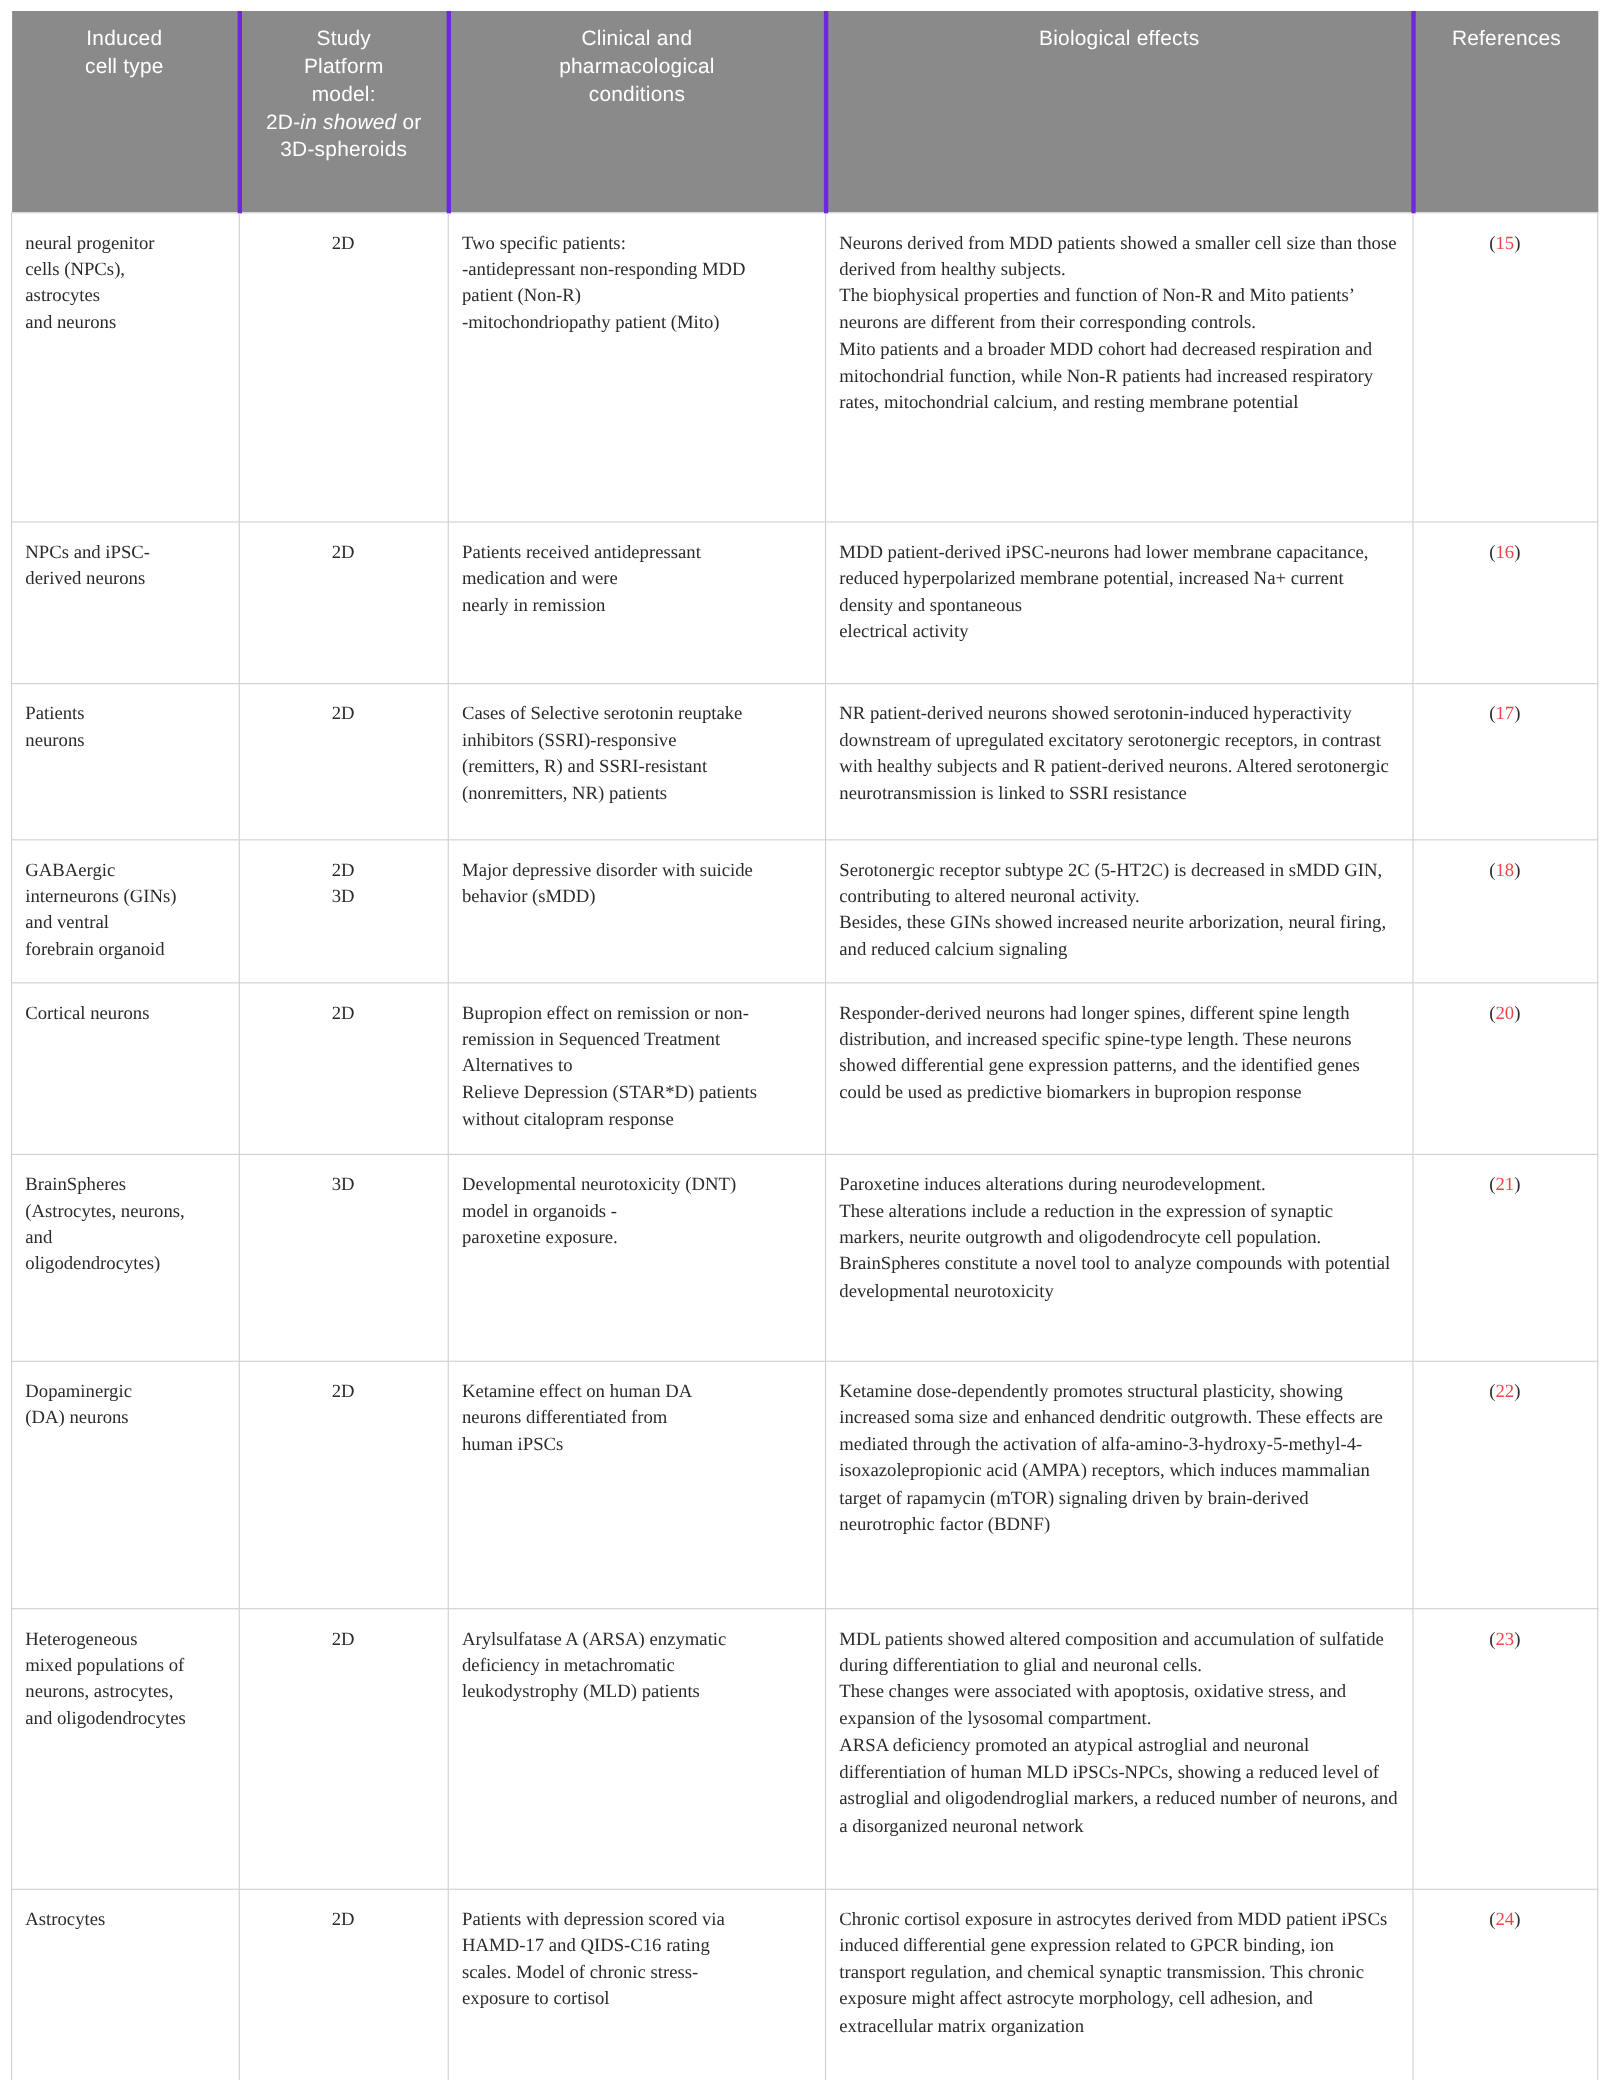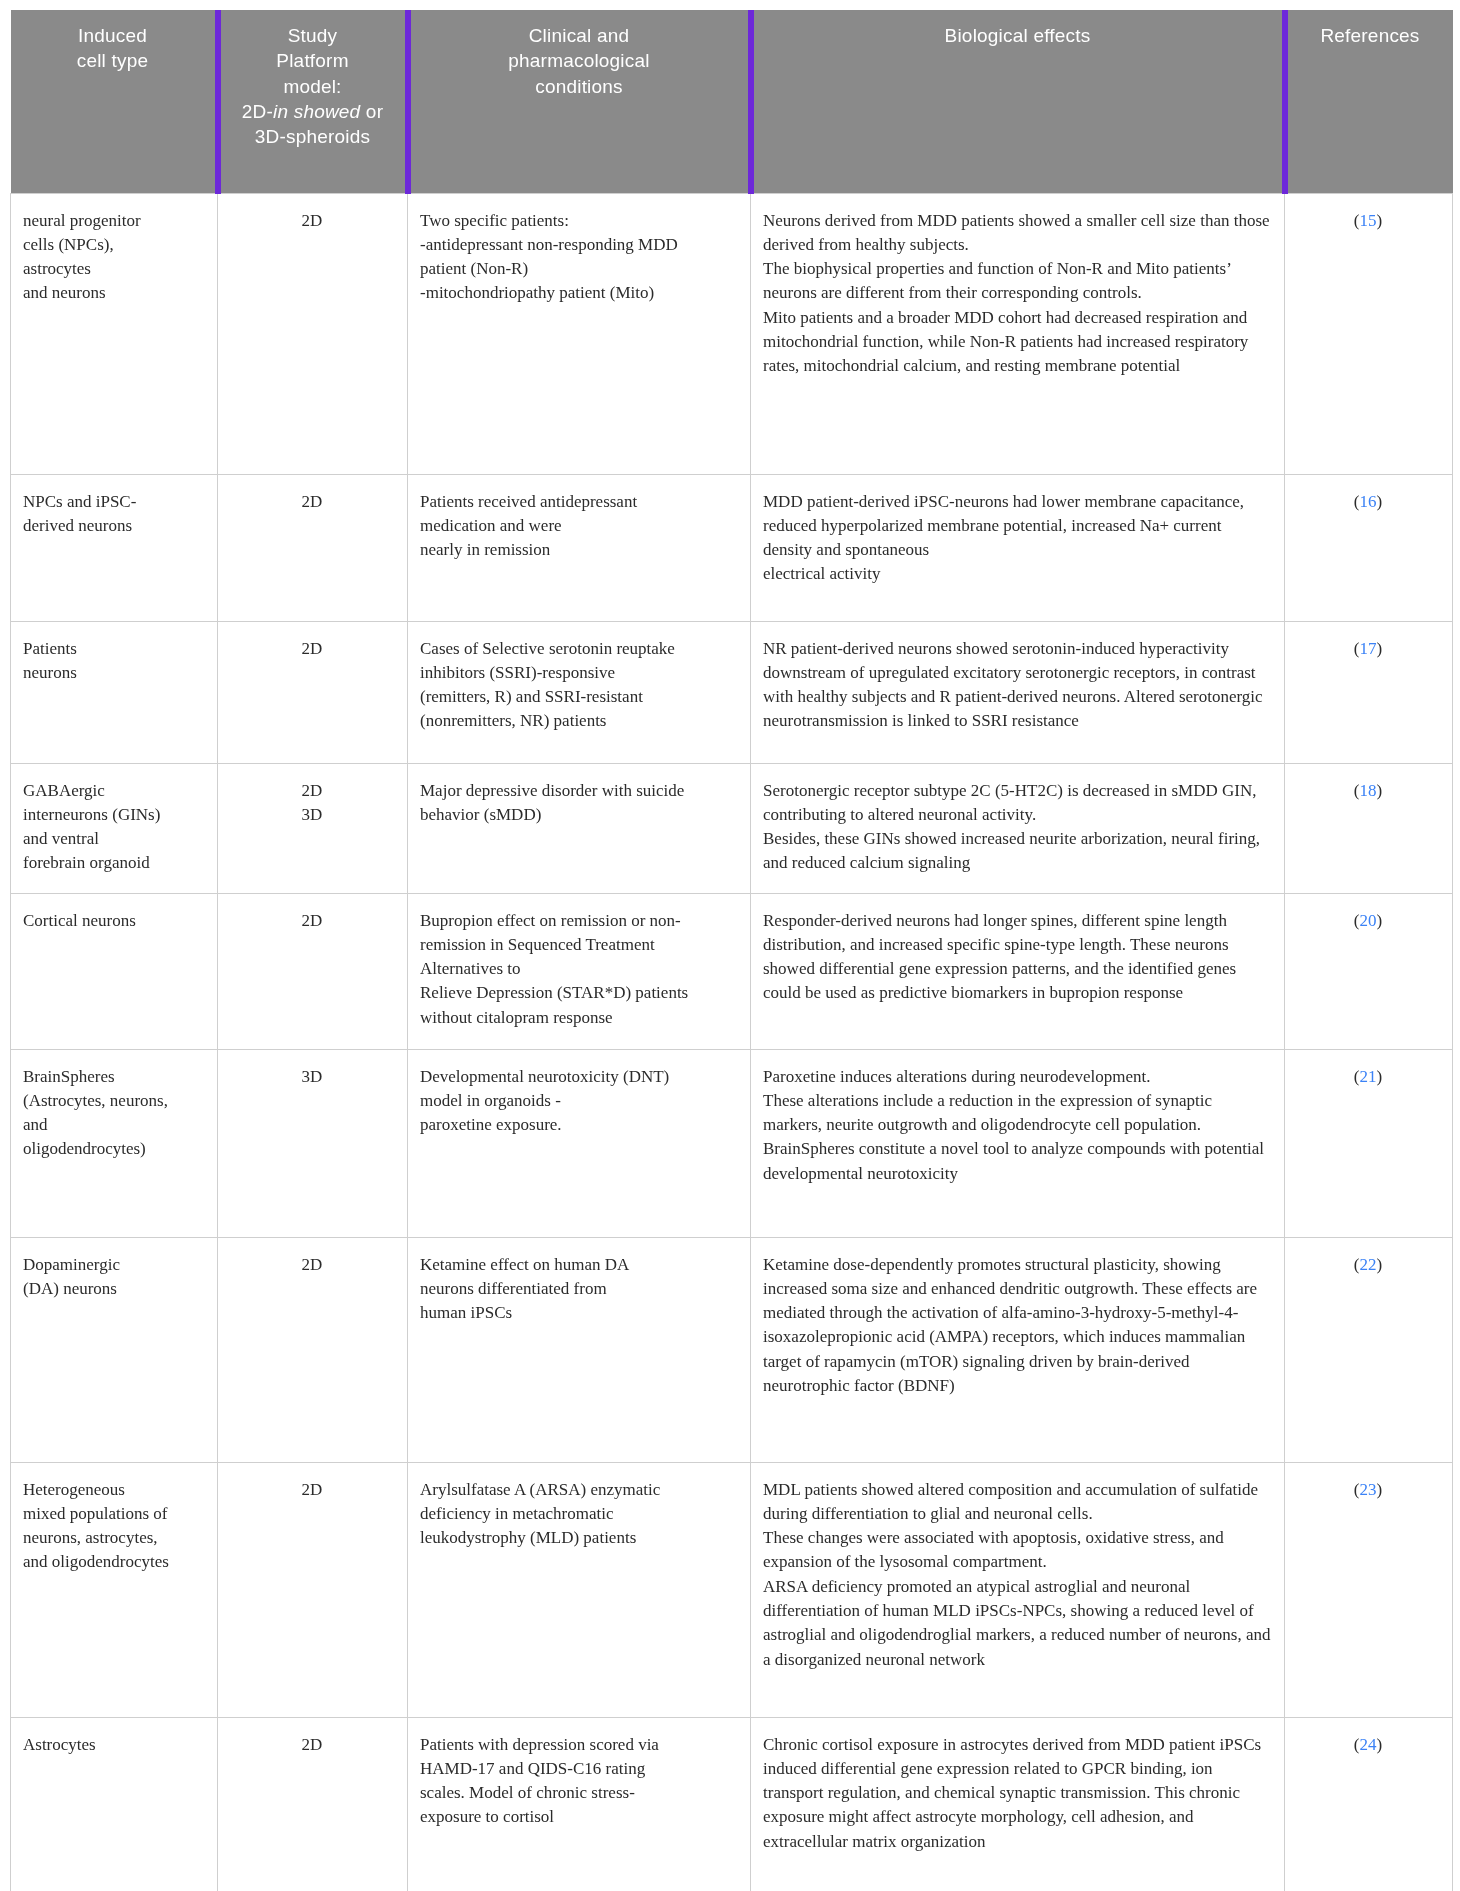--- a/index.html
+++ b/index.html
@@ -3,29 +3,29 @@
 <meta charset="utf-8">
 <style>
   html,body{margin:0;padding:0;background:#ffffff;}
   body{width:1460px;font-family:"Liberation Serif",serif;color:#2b2b2b;}
   .wrap{padding:10px 8px 6px 10px;}
   table{border-collapse:collapse;table-layout:fixed;width:1442px;}
   col.c1{width:207px;} col.c2{width:190px;} col.c3{width:343px;} col.c4{width:534px;} col.c5{width:168px;}
   thead tr{height:183px;}
   th{background:#8a8a8a;color:#ffffff;font-family:"Liberation Sans",sans-serif;font-weight:400;
      font-size:19px;line-height:1.33;vertical-align:top;text-align:center;padding:13px 6px 10px;
-     border-left:6px solid #6d28d9;letter-spacing:.2px;}
+     border-left:4px solid #6d28d9;letter-spacing:.2px;}
   th:first-child{border-left:none;}
   td{vertical-align:top;border:1px solid #cfcfcf;background:#ffffff;
      font-size:17px;line-height:1.43;padding:15px 13px 15px 12px;}
   .pre{white-space:pre-line;}
   .it{font-style:italic;}
   td.col-platform{text-align:center;}
   td.col-ref{text-align:center;}
-  .ref-num{color:#3b82f6;}
+  .ref-num{color:#ef4444;}
   tbody tr:nth-child(1){height:281px;}
   tbody tr:nth-child(2){height:147px;}
   tbody tr:nth-child(3){height:142px;}
   tbody tr:nth-child(4){height:130px;}
   tbody tr:nth-child(5){height:156px;}
   tbody tr:nth-child(6){height:188px;}
   tbody tr:nth-child(7){height:225px;}
   tbody tr:nth-child(8){height:255px;}
   tbody tr:nth-child(9){height:183px;}
   .bottom-bar{width:1442px;height:9px;background:#c6c6c6;margin-top:4px;}

